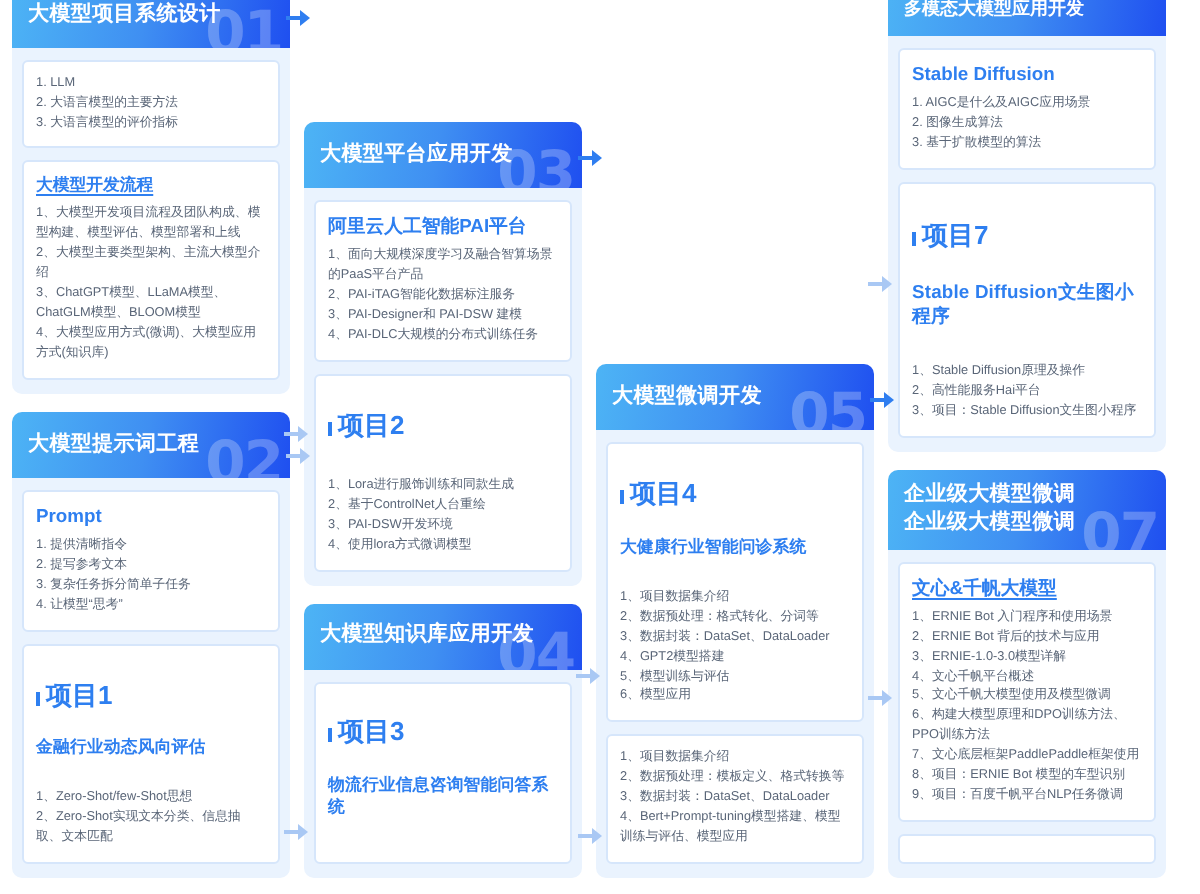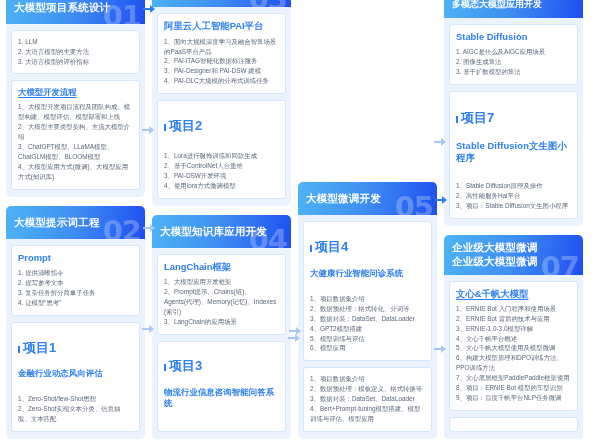--- a/index.html
+++ b/index.html
@@ -262,28 +262,20 @@
         </div>
     </div>
 
     <div class="section">
       <div class="sec-header">
         <div class="sec-title">大模型知识库应用开发</div>
         <div class="sec-num">04</div>
       </div>
       <div class="sec-body">
         <div class="card">
-          <div class="card-title lg">LangChain框架</div>
-          <ol class="items">
-            <li>大模型应用开发框架</li>
-            <li>Prompt提示、Chains(链)、Agents(代理)、Memory(记忆)、Indexes (索引)</li>
-            <li>LangChain的应用场景</li>
-          </ol>
-        </div>
-        <div class="card">
           <div class="card-title">
             <span class="proj"><span class="bar"></span><span>项目3</span></span>
             <span class="sdline">物流行业信息咨询智能问答系统</span>
           </div>
 
         </div>
       </div>
       <div class="arrow" style="left:-10px; top:110px;">
           <span class="shaft"></span>
           <span class="head"></span>

